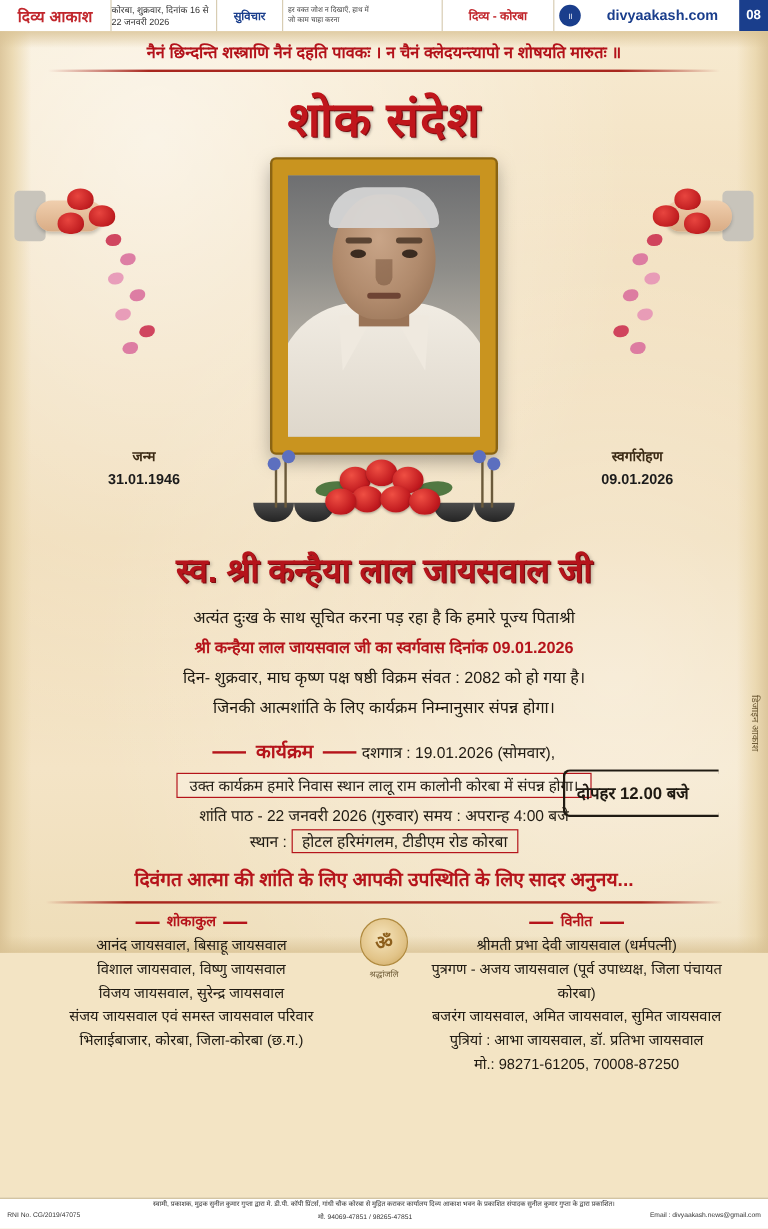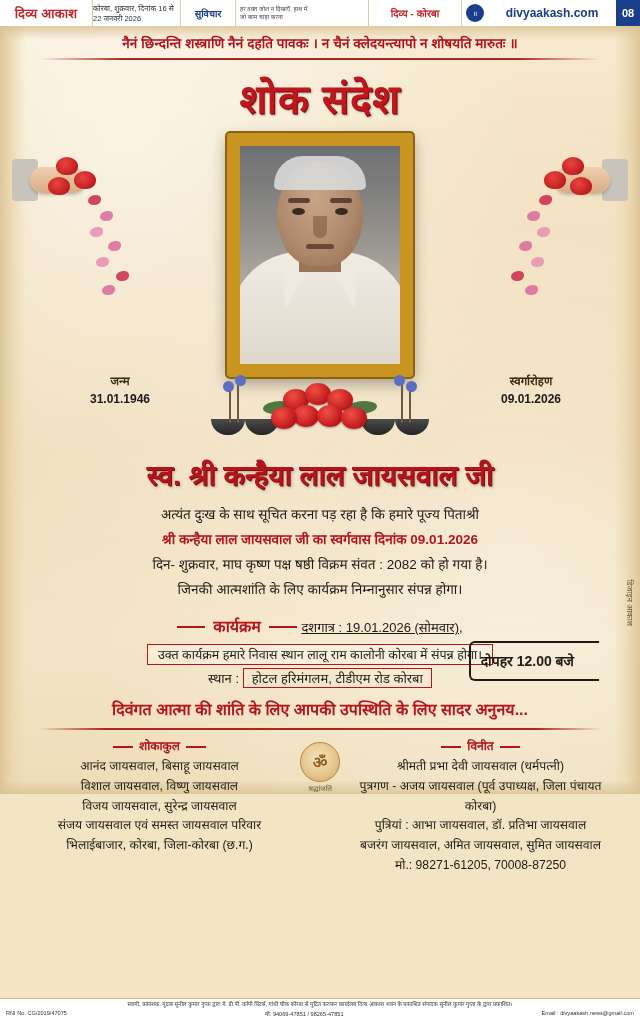--- a/index.html
+++ b/index.html
@@ -458,21 +458,20 @@
     height: 2px;
     background: #b5141b;
   }
   .karya-head:before { left: 0; }
   .karya-head:after { right: 0; }
 
   .karya-line {
     font-size: 13px;
     color: #1f1a12;
     line-height: 1.95;
-    text-decoration: underline;
   }
   .karya-rows {
     position: relative;
     display: inline-block;
     text-align: center;
     margin-top: 2px;
   }
   .time-brace {
     position: absolute;
     right: -136px;
@@ -759,20 +758,21 @@
       <div class="karya-wrap">
         <div class="karya-head">कार्यक्रम</div>
 
         <div class="karya-rows">
           <div class="karya-line">दशगात्र : 19.01.2026 (सोमवार),</div>
           <div class="time-brace">दोपहर 12.00 बजे</div>
         </div>
 
         <div class="venue-box">उक्त कार्यक्रम हमारे निवास स्थान लालू राम कालोनी कोरबा में संपन्न होगा।</div>
 
+        <div class="shanti-line">शांति पाठ - 22 जनवरी  2026 (गुरुवार) समय : अपरान्ह 4:00 बजे</div>
 
         <div class="sthan-line">
           <span>स्थान :</span>
           <span class="boxed">होटल हरिमंगलम, टीडीएम रोड कोरबा</span>
         </div>
       </div>
 
       <div class="appeal">दिवंगत आत्मा की शांति के लिए आपकी उपस्थिति के लिए सादर अनुनय...</div>
       <div class="divider"></div>
 
@@ -788,22 +788,22 @@
 
         <div class="center-orn">
           <div class="orn-circle">ॐ</div>
           <div class="orn-caption">श्रद्धांजलि</div>
         </div>
 
         <div class="col">
           <div class="col-head">विनीत</div>
           <p>श्रीमती प्रभा देवी जायसवाल (धर्मपत्नी)</p>
           <p>पुत्रगण - अजय जायसवाल (पूर्व उपाध्यक्ष, जिला पंचायत कोरबा)</p>
+          <p>बजरंग जायसवाल, अमित जायसवाल, सुमित जायसवाल</p>
           <p>पुत्रियां : आभा जायसवाल, डॉ. प्रतिभा जायसवाल</p>
-          <p>बजरंग जायसवाल, अमित जायसवाल, सुमित जायसवाल</p>
           <p>मो.: 98271-61205, 70008-87250</p>
         </div>
       </div>
     </div>
 
     <div class="vert-credit">डिजाइन आकाश</div>
   </div>
 
   <div class="footer">
     <div class="f1">स्वामी, प्रकाशक, मुद्रक सुनील कुमार गुप्ता द्वारा मे. डी.पी. कॉपी प्रिंटर्स, गांधी चौक कोरबा से मुद्रित कराकर कार्यालय दिव्य आकाश भवन के प्रकाशित संपादक सुनील कुमार गुप्ता के द्वारा प्रकाशित।</div>

